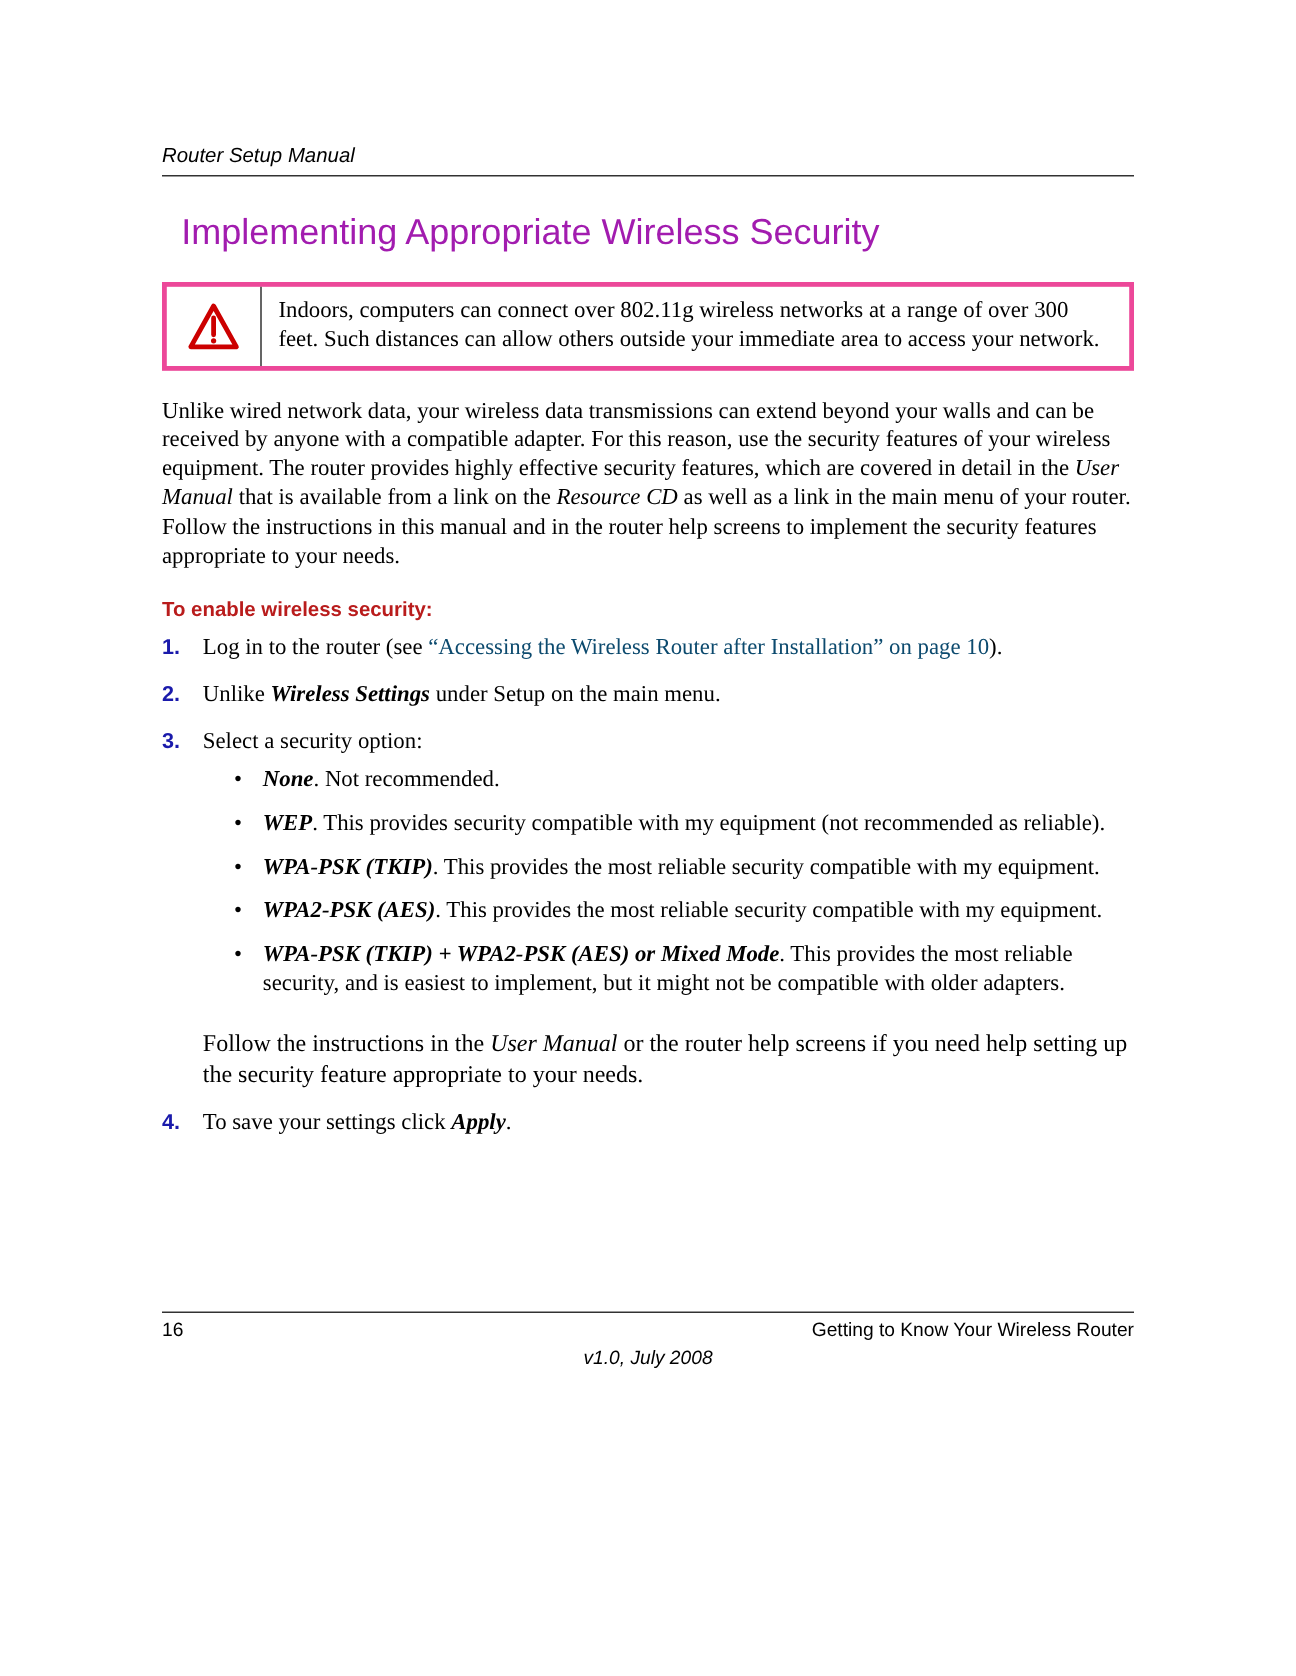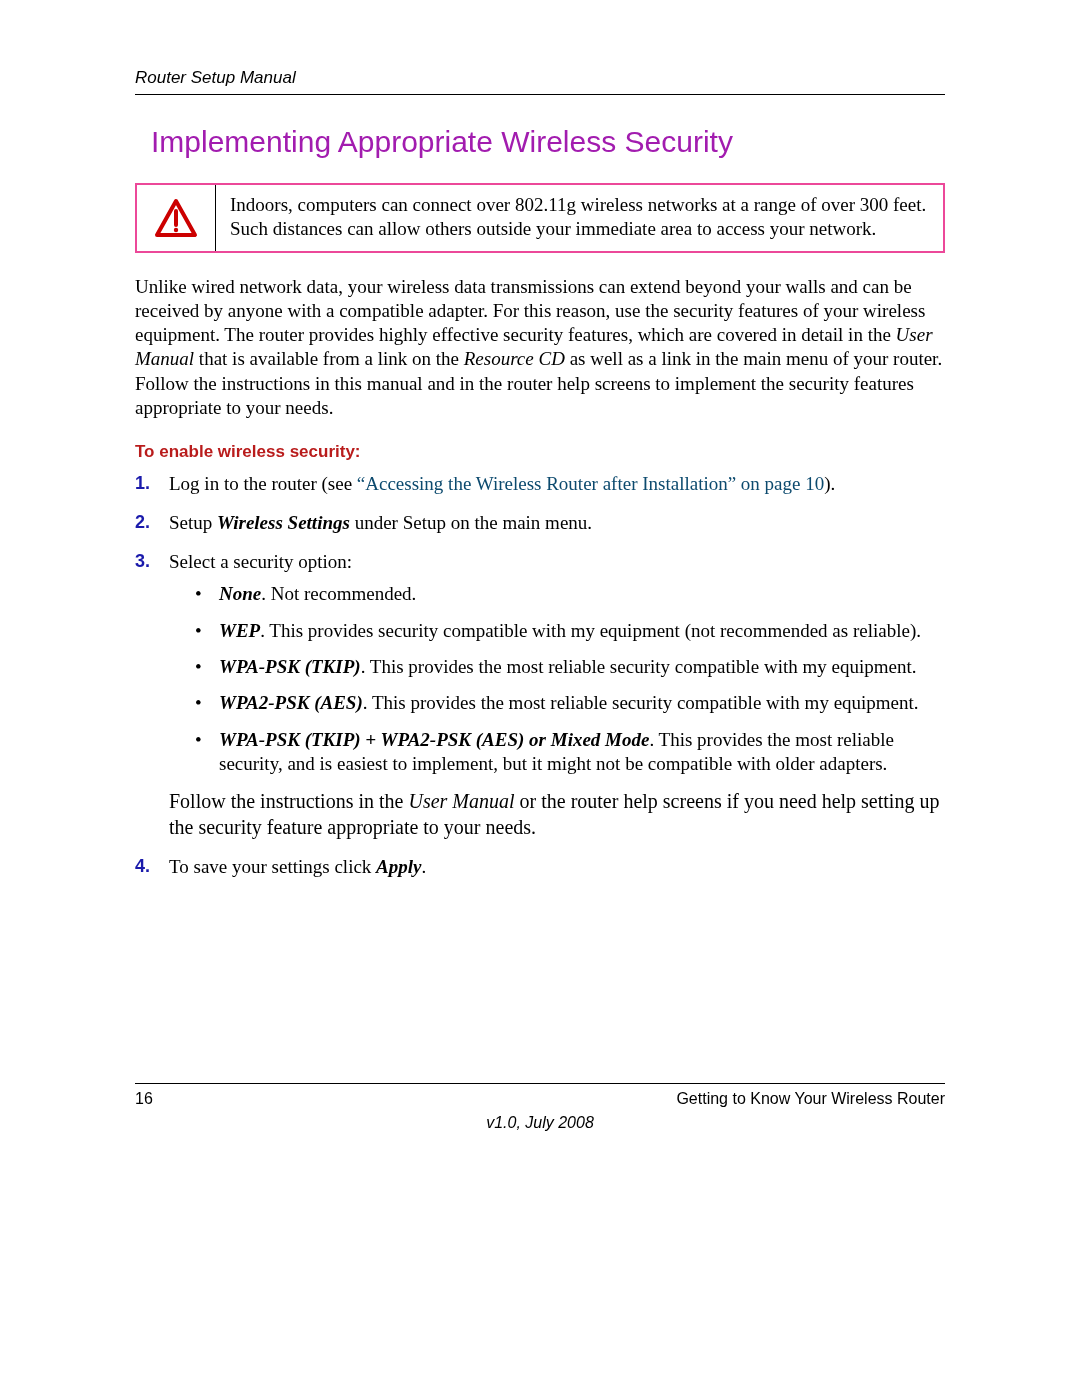--- a/index.html
+++ b/index.html
@@ -6,42 +6,42 @@
     margin: 0;
     padding: 0;
     background: #ffffff;
     font-family: "Times New Roman", Times, serif;
     color: #000000;
     width: 1080px;
     height: 1397px;
     position: relative;
   }
   .page {
-    padding: 68px 135px 0 135px;
+    padding: 120px 135px 0 135px;
   }
   .running-header {
     font-style: italic;
     font-family: Arial, Helvetica, sans-serif;
     font-size: 17px;
     margin-bottom: 6px;
   }
   .hr-top {
     border: none;
     border-top: 1.5px solid #000;
     margin: 0 0 30px 0;
   }
   .main-heading {
     font-family: Arial, Helvetica, sans-serif;
     font-weight: normal;
     font-size: 30px;
     color: #a21caf;
     margin: 0 0 24px 16px;
   }
   .warning-box {
-    border: 2px solid #ec4899;
+    border: 4px solid #ec4899;
     display: flex;
     align-items: stretch;
     margin-bottom: 22px;
   }
   .warning-icon-cell {
     border-right: 1px solid #000;
     width: 70px;
     display: flex;
     align-items: center;
     justify-content: center;
@@ -89,21 +89,21 @@
     font-family: Arial, Helvetica, sans-serif;
     font-weight: bold;
     color: #1a1aab;
     font-size: 18px;
   }
   .link-blue { color: #0c4a6e; }
   .bold { font-weight: bold; font-style: italic; }
   .bullet-list {
     list-style: none;
     padding: 0;
-    margin: 8px 0 13px 26px;
+    margin: 8px 0 26px 26px;
   }
   .bullet-list > li {
     position: relative;
     padding-left: 24px;
     margin-bottom: 12px;
     font-size: 19px;
     line-height: 1.28;
   }
   .bullet-list > li::before {
     content: "•";
@@ -114,21 +114,21 @@
   }
   .follow-para {
     font-size: 20px;
     line-height: 1.28;
     margin: 6px 0 14px 0;
   }
   .footer-block {
     position: absolute;
     left: 135px;
     right: 135px;
-    bottom: 265px;
+    bottom: 255px;
   }
   .hr-bottom {
     border: none;
     border-top: 1.5px solid #000;
     margin: 0 0 6px 0;
   }
   .footer-row {
     display: flex;
     justify-content: space-between;
     font-family: Arial, Helvetica, sans-serif;
@@ -170,21 +170,21 @@
     <span>Unlike wired network data, your wireless data transmissions can extend beyond your walls and can be received by anyone with a compatible adapter. For this reason, use the security features of your wireless equipment. The router provides highly effective security features, which are covered in detail in the </span><span class="inline-italic">User Manual</span><span> that is available from a link on the </span><span class="inline-italic">Resource CD</span><span> as well as a link in the main menu of your router. Follow the instructions in this manual and in the router help screens to implement the security features appropriate to your needs.</span>
   </p>
 
   <div class="subhead">To enable wireless security:</div>
 
   <ol class="num-list">
     <li>
       <span>Log in to the router (see </span><span class="link-blue">“Accessing the Wireless Router after Installation” on page 10</span><span>).</span>
     </li>
     <li>
-      <span>Setup </span><span class="bold">Wireless Settings</span><span> under Setup on the main menu.</span>
+      <span>Unlike </span><span class="bold">Wireless Settings</span><span> under Setup on the main menu.</span>
     </li>
     <li>
       <span>Select a security option:</span>
       <ul class="bullet-list">
         <li><span class="bold">None</span><span>. Not recommended.</span></li>
         <li><span class="bold">WEP</span><span>. This provides security compatible with my equipment (not recommended as reliable).</span></li>
         <li><span class="bold">WPA-PSK (TKIP)</span><span>. This provides the most reliable security compatible with my equipment.</span></li>
         <li><span class="bold">WPA2-PSK (AES)</span><span>. This provides the most reliable security compatible with my equipment.</span></li>
         <li><span class="bold">WPA-PSK (TKIP) + WPA2-PSK (AES) or Mixed Mode</span><span>.  This provides the most reliable security, and is easiest to implement, but it might not be compatible with older adapters.</span></li>
       </ul>

